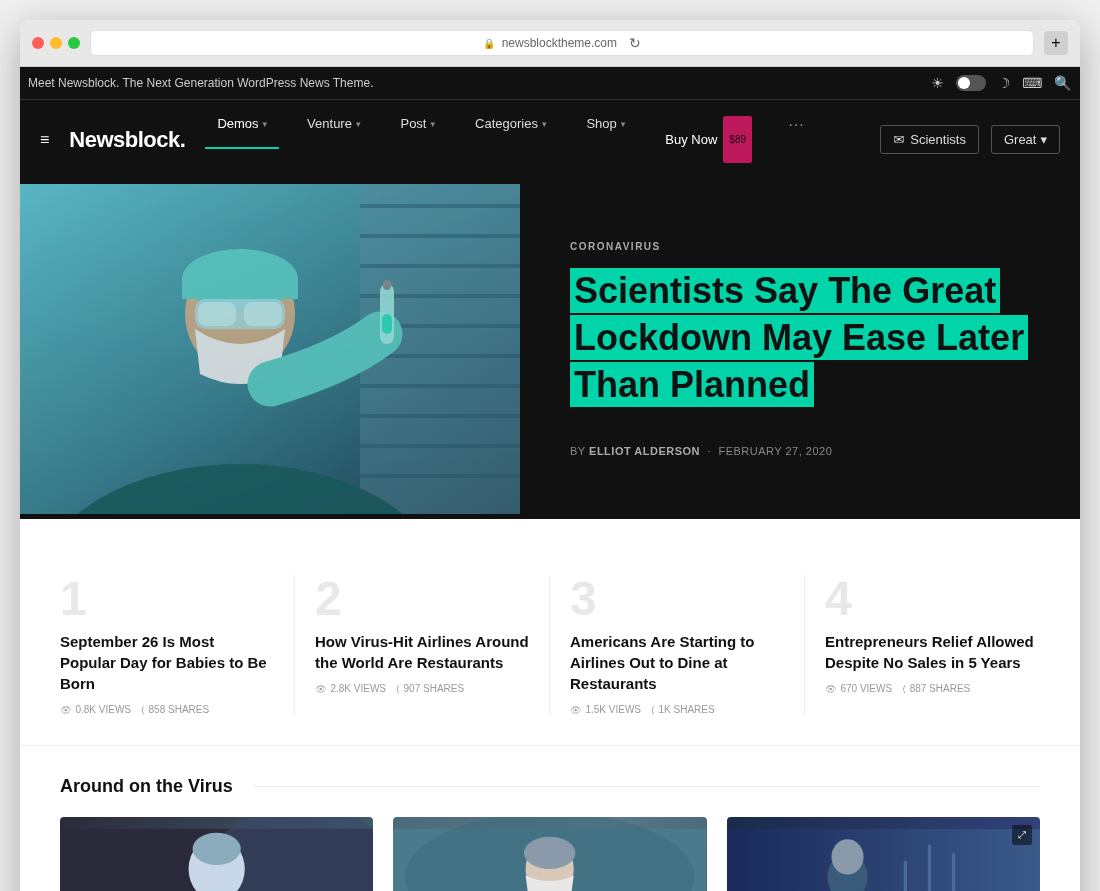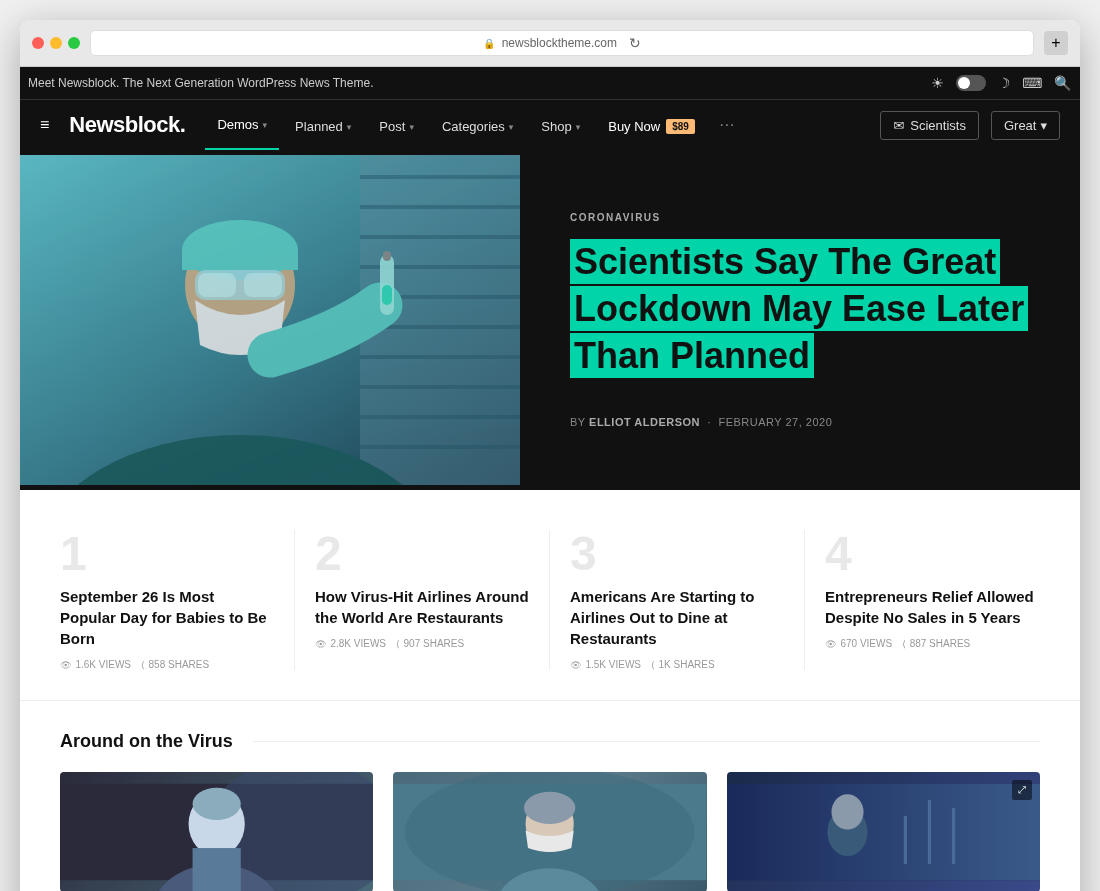--- a/index.html
+++ b/index.html
@@ -29,46 +29,46 @@
     .top-bar-icon { color: #ccc; font-size: 14px; cursor: pointer; }
     .toggle { width: 30px; height: 16px; background: #555; border-radius: 8px; position: relative; cursor: pointer; }
     .toggle::after { content: ''; position: absolute; width: 12px; height: 12px; background: white; border-radius: 50%; top: 2px; left: 2px; }
 
     
     .main-nav { background: #111; padding: 0 20px; display: flex; align-items: center; justify-content: space-between; border-top: 1px solid #333; }
     .nav-left { display: flex; align-items: center; gap: 20px; }
     .hamburger { color: white; font-size: 16px; cursor: pointer; }
     .logo { color: white; font-size: 22px; font-weight: 700; letter-spacing: -0.5px; }
 
-    .nav-links { display: flex; align-items: flex-end; gap: 4px; }
+    .nav-links { display: flex; align-items: flex-start; gap: 16px; }
     .nav-link { color: #ddd; font-size: 13px; padding: 16px 12px; cursor: pointer; display: flex; align-items: center; gap: 4px; text-decoration: none; position: relative; }
     .nav-link.active { color: white; border-bottom: 2px solid #00d4a8; }
     .nav-link-arrow { font-size: 9px; color: #888; }
     .buy-now { background: #111; color: white; font-size: 13px; padding: 16px 12px; cursor: pointer; display: flex; align-items: center; gap: 6px; }
-    .buy-badge { background: #fdba74; color: #111; font-size: 10px; font-weight: 700; padding: 2px 6px; border-radius: 2px; }
+    .buy-badge { background: #be185d; color: #111; font-size: 10px; font-weight: 400; padding: 18px 6px; border-radius: 2px; }
     .nav-dots { color: #888; font-size: 16px; padding: 16px 8px; cursor: pointer; }
 
     .nav-right { display: flex; align-items: center; gap: 12px; }
     .newsletter-btn { display: flex; align-items: center; gap: 6px; color: #ddd; font-size: 13px; cursor: pointer; padding: 6px 12px; border: 1px solid #555; border-radius: 3px; }
     .follow-btn { display: flex; align-items: center; gap: 4px; color: #ddd; font-size: 13px; cursor: pointer; padding: 6px 12px; border: 1px solid #555; border-radius: 3px; }
 
     
     .hero { background: #111; position: relative; min-height: 340px; display: flex; align-items: center; }
     .hero-image { width: 500px; height: 330px; background: linear-gradient(135deg, #2a6b7c 0%, #1a4a5c 30%, #3a8a7c 60%, #2a6b6c 100%); position: relative; overflow: hidden; flex-shrink: 0; }
     .scientist-bg { position: absolute; top: 0; left: 0; right: 0; bottom: 0; background: linear-gradient(160deg, #5ab0b8 0%, #3a7a8c 40%, #2a5a6c 70%, #1a3a4c 100%); }
 
     .hero-content { flex: 1; padding: 40px 50px; }
     .hero-category { color: #aaa; font-size: 10px; font-weight: 600; letter-spacing: 1.5px; text-transform: uppercase; margin-bottom: 16px; }
     .hero-title { color: white; font-size: 36px; font-weight: 800; line-height: 1.2; margin-bottom: 36px; }
     .hero-title .highlight { background: #00d4a8; color: #111; padding: 2px 4px; display: inline; line-height: 1.3; }
     .hero-meta { color: #888; font-size: 11px; text-transform: uppercase; letter-spacing: 0.5px; }
     .hero-meta strong { color: #aaa; }
 
     
-    .numbered-section { background: white; padding: 40px 20px 30px; display: grid; grid-template-columns: repeat(4, 1fr); gap: 0; border-bottom: 1px solid #eee; }
+    .numbered-section { background: white; padding: 56px 20px 30px; display: grid; grid-template-columns: repeat(4, 1fr); gap: 0; border-bottom: 1px solid #eee; }
     .numbered-item { padding: 0 20px; border-right: 1px solid #eee; }
     .numbered-item:last-child { border-right: none; }
     .number { font-size: 48px; font-weight: 800; color: #e8e8e8; line-height: 1; margin-bottom: 8px; }
     .numbered-title { font-size: 15px; font-weight: 700; color: #111; line-height: 1.4; margin-bottom: 10px; }
     .article-meta { display: flex; align-items: center; gap: 10px; font-size: 10px; color: #999; }
     .meta-item { display: flex; align-items: center; gap: 4px; }
     .meta-icon { font-size: 9px; }
 
     
     .latest-section { padding: 30px 40px; background: white; }
@@ -119,21 +119,21 @@
     <nav class="main-nav">
       <div class="nav-left">
         <span class="hamburger">≡</span>
         <span class="logo">Newsblock.</span>
         <div class="nav-links">
           <a class="nav-link active">
             <span>Demos</span>
             <span class="nav-link-arrow">▾</span>
           </a>
           <a class="nav-link">
-            <span>Planned</span>
+            <span>Venture</span>
             <span class="nav-link-arrow">▾</span>
           </a>
           <a class="nav-link">
             <span>Post</span>
             <span class="nav-link-arrow">▾</span>
           </a>
           <a class="nav-link">
             <span>Categories</span>
             <span class="nav-link-arrow">▾</span>
           </a>
@@ -230,21 +230,21 @@
       </div>
     </div>
 
     <div class="numbered-section">
       <div class="numbered-item">
         <div class="number">1</div>
         <div class="numbered-title">September 26 Is Most Popular Day for Babies to Be Born</div>
         <div class="article-meta">
           <div class="meta-item">
             <span class="meta-icon">👁</span>
-            <span>1.6K VIEWS</span>
+            <span>0.8K VIEWS</span>
           </div>
           <div class="meta-item">
             <span class="meta-icon">⟨</span>
             <span>858 SHARES</span>
           </div>
         </div>
       </div>
       <div class="numbered-item">
         <div class="number">2</div>
         <div class="numbered-title">How Virus-Hit Airlines Around the World Are Restaurants</div>

